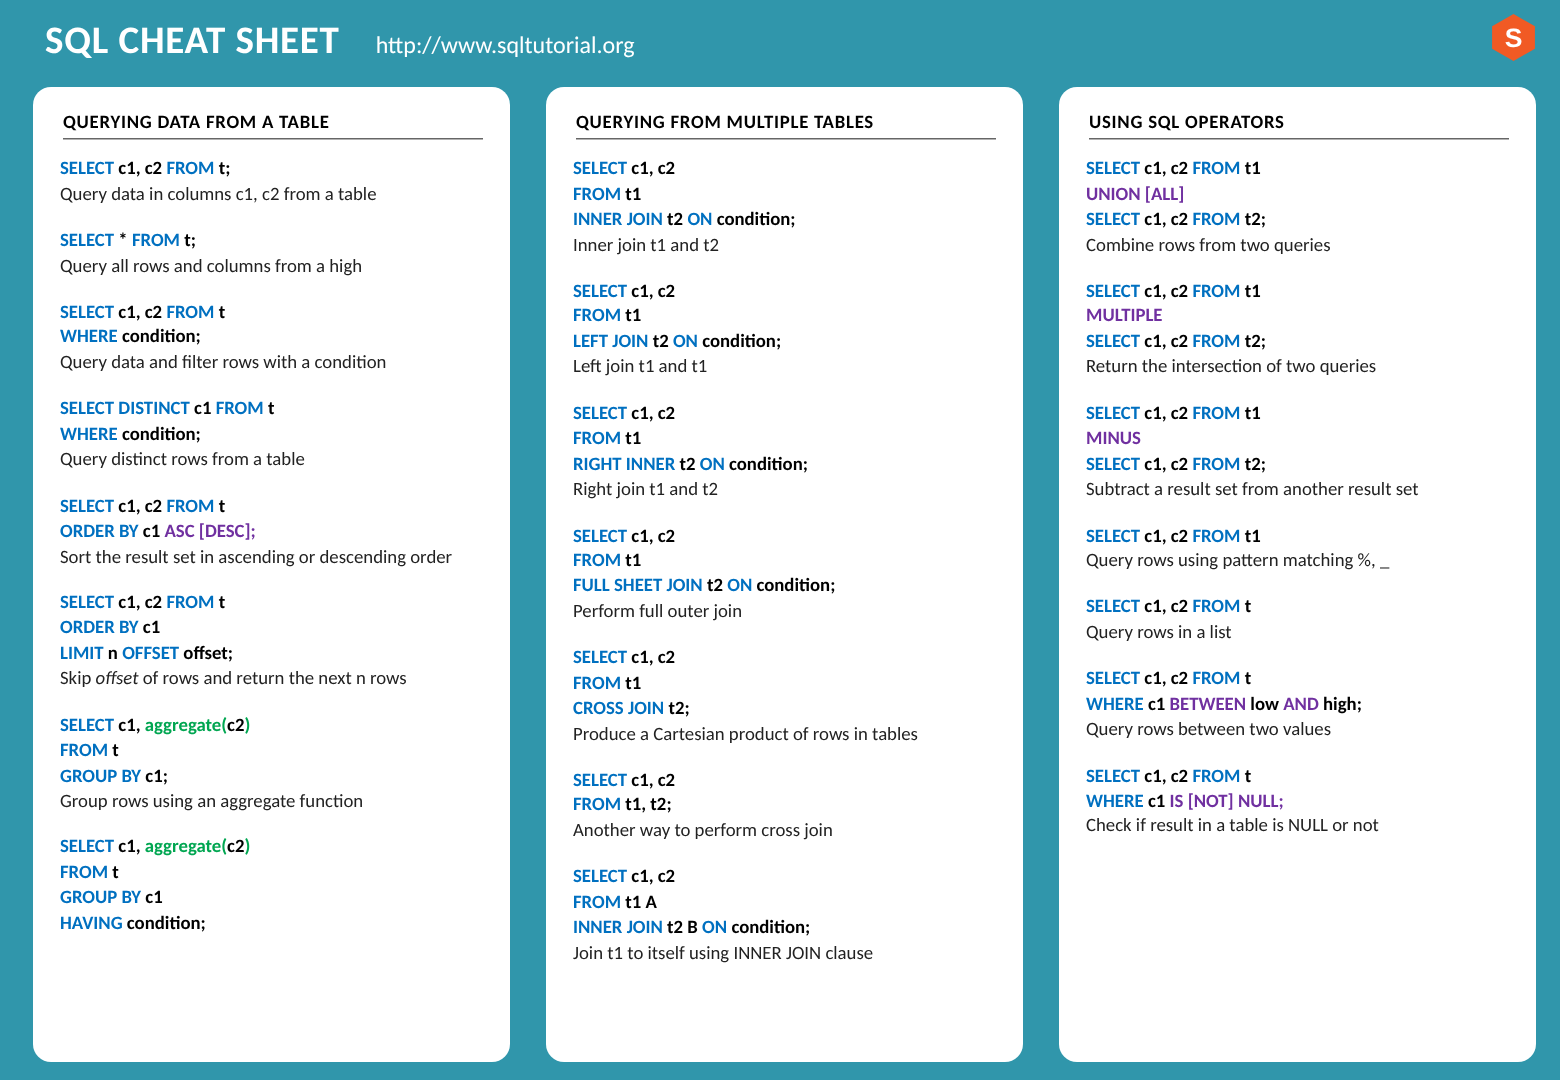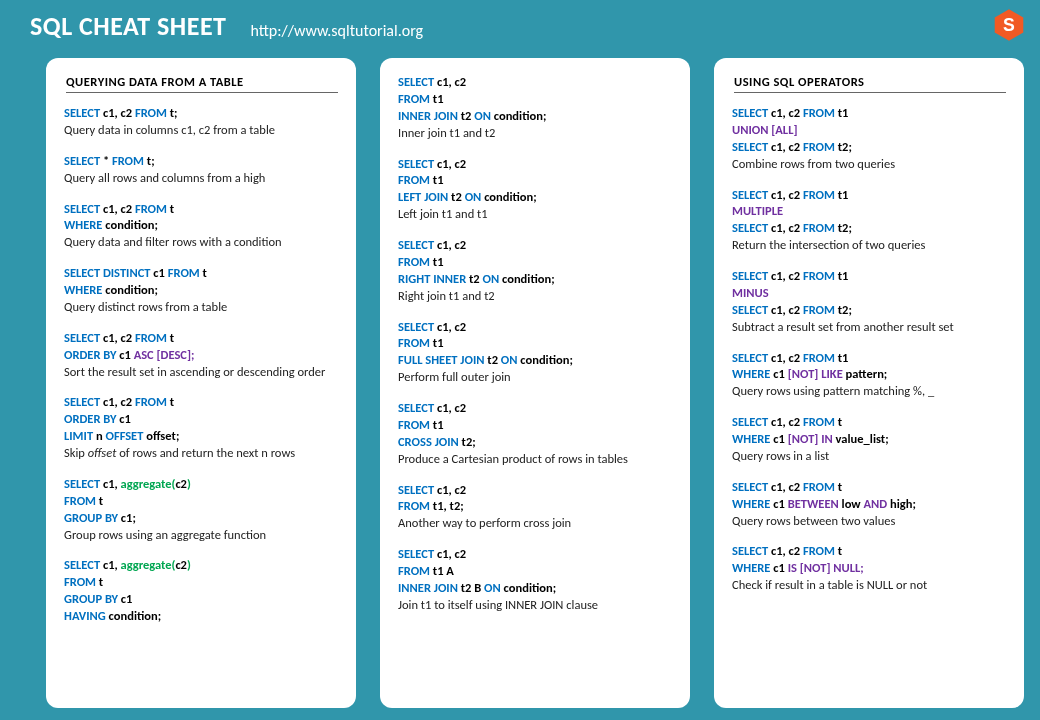--- a/index.html
+++ b/index.html
@@ -33,21 +33,20 @@
     position: absolute;
     top: 8px;
     right: 14px;
     width: 34px;
     height: 34px;
   }
   .columns {
     display: flex;
     gap: 24px;
     padding: 8px 16px 0 22px;
-    margin-left: 24px;
   }
   .card {
     background: #ffffff;
     border-radius: 12px;
     flex: 1;
     padding: 16px 18px 16px 18px;
     min-height: 650px;
   }
   .section-title {
     font-size: 12.5px;
@@ -130,20 +129,21 @@
         <div class="desc">Group rows using an aggregate function</div>
       </div>
       <div class="entry">
         <div class="code-line"><span class="kw">SELECT</span><span class="id"> c1, </span><span class="fn">aggregate(</span><span class="id">c2</span><span class="fn">)</span></div>
         <div class="code-line"><span class="kw">FROM</span><span class="id"> t</span></div>
         <div class="code-line"><span class="kw">GROUP BY</span><span class="id"> c1</span></div>
         <div class="code-line"><span class="kw">HAVING</span><span class="id"> condition;</span></div>
       </div>
     </div>
   <div class="card">
+      <div class="section-title">QUERYING  FROM  MULTIPLE  TABLES</div>
       <div class="entry">
         <div class="code-line"><span class="kw">SELECT</span><span class="id"> c1, c2</span></div>
         <div class="code-line"><span class="kw">FROM</span><span class="id"> t1</span></div>
         <div class="code-line"><span class="kw">INNER JOIN</span><span class="id"> t2 </span><span class="kw">ON</span><span class="id"> condition;</span></div>
         <div class="desc">Inner join t1 and t2</div>
       </div>
       <div class="entry">
         <div class="code-line"><span class="kw">SELECT</span><span class="id"> c1, c2</span></div>
         <div class="code-line"><span class="kw">FROM</span><span class="id"> t1</span></div>
         <div class="code-line"><span class="kw">LEFT JOIN</span><span class="id"> t2 </span><span class="kw">ON</span><span class="id"> condition;</span></div>
@@ -194,26 +194,24 @@
         <div class="desc">Return the intersection of two queries</div>
       </div>
       <div class="entry">
         <div class="code-line"><span class="kw">SELECT</span><span class="id"> c1, c2 </span><span class="kw">FROM</span><span class="id"> t1</span></div>
         <div class="code-line"><span class="op">MINUS</span></div>
         <div class="code-line"><span class="kw">SELECT</span><span class="id"> c1, c2 </span><span class="kw">FROM</span><span class="id"> t2;</span></div>
         <div class="desc">Subtract a result set from another result set</div>
       </div>
       <div class="entry">
         <div class="code-line"><span class="kw">SELECT</span><span class="id"> c1, c2 </span><span class="kw">FROM</span><span class="id"> t1</span></div>
-        <div class="code-line"><span class="kw">WHERE</span><span class="id"> c1 </span><span class="op">[NOT] LIKE</span><span class="id"> pattern;</span></div>
         <div class="desc">Query rows using pattern matching %, _</div>
       </div>
       <div class="entry">
         <div class="code-line"><span class="kw">SELECT</span><span class="id"> c1, c2 </span><span class="kw">FROM</span><span class="id"> t</span></div>
-        <div class="code-line"><span class="kw">WHERE</span><span class="id"> c1 </span><span class="op">[NOT] IN</span><span class="id"> value_list;</span></div>
         <div class="desc">Query rows in a list</div>
       </div>
       <div class="entry">
         <div class="code-line"><span class="kw">SELECT</span><span class="id"> c1, c2 </span><span class="kw">FROM</span><span class="id"> t</span></div>
         <div class="code-line"><span class="kw">WHERE </span><span class="id"> c1 </span><span class="op">BETWEEN</span><span class="id"> low </span><span class="op">AND</span><span class="id"> high;</span></div>
         <div class="desc">Query rows between two values</div>
       </div>
       <div class="entry">
         <div class="code-line"><span class="kw">SELECT</span><span class="id"> c1, c2 </span><span class="kw">FROM</span><span class="id"> t</span></div>
         <div class="code-line"><span class="kw">WHERE </span><span class="id"> c1 </span><span class="op">IS [NOT] NULL;</span></div>

